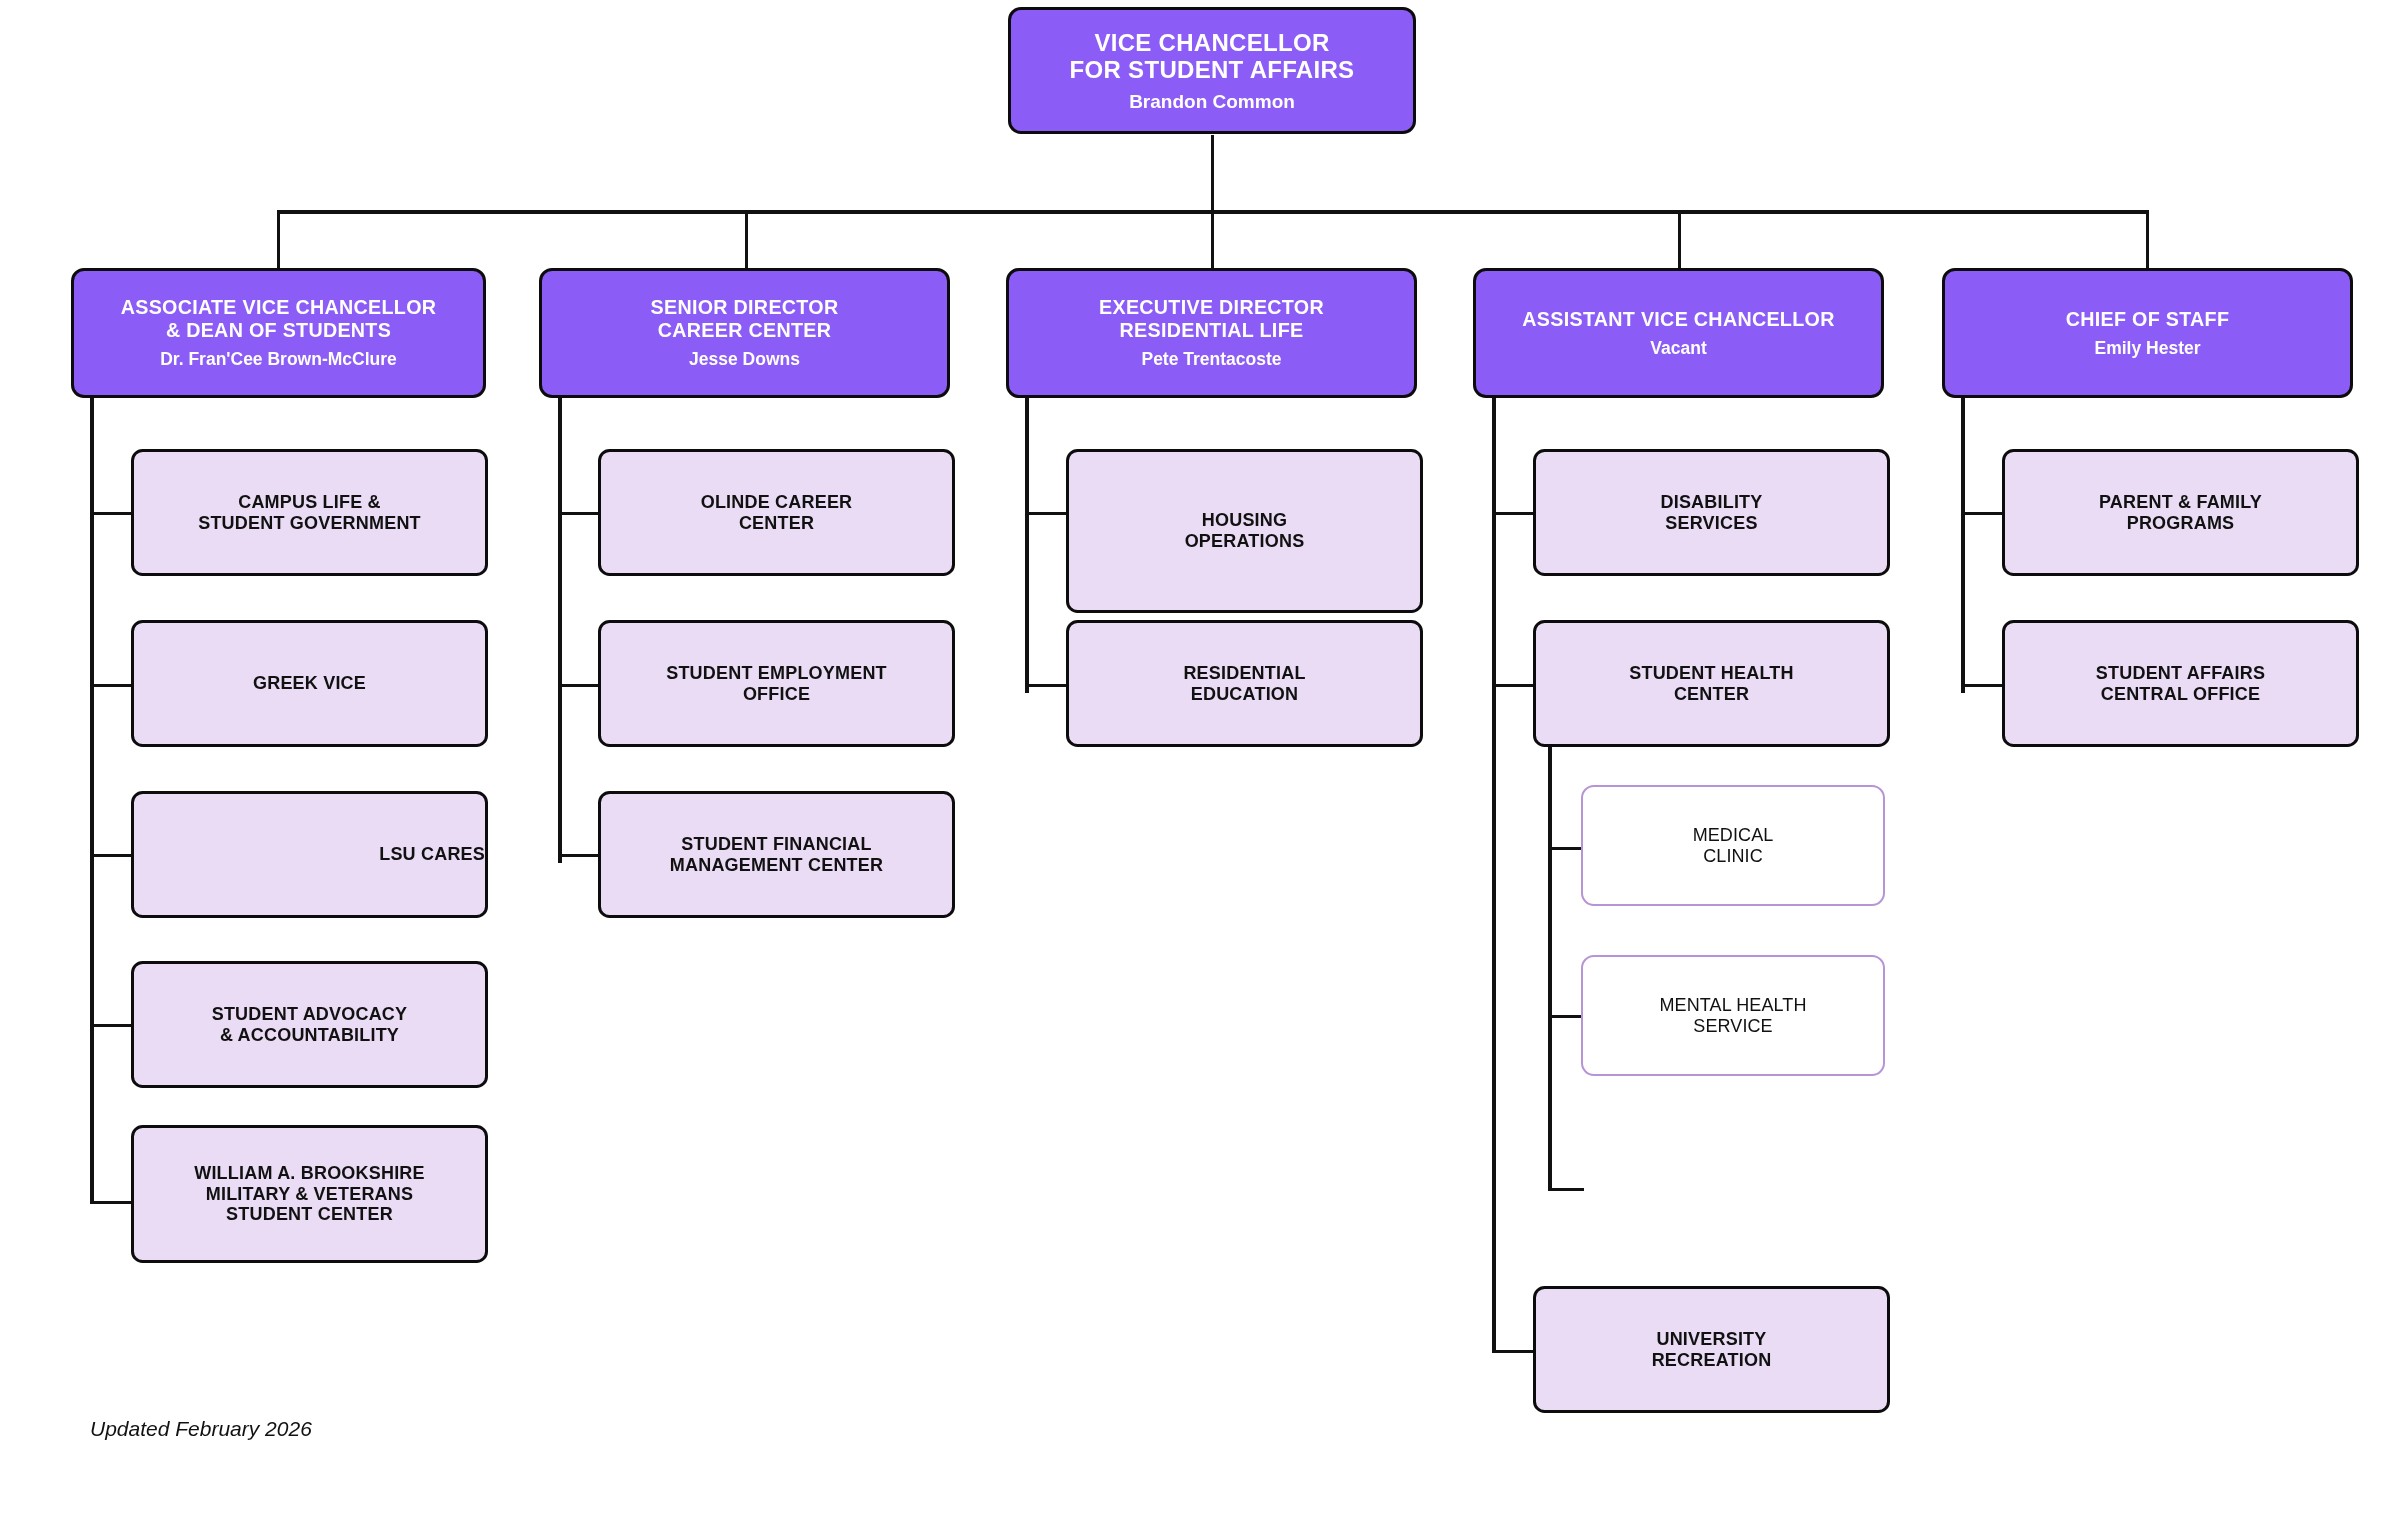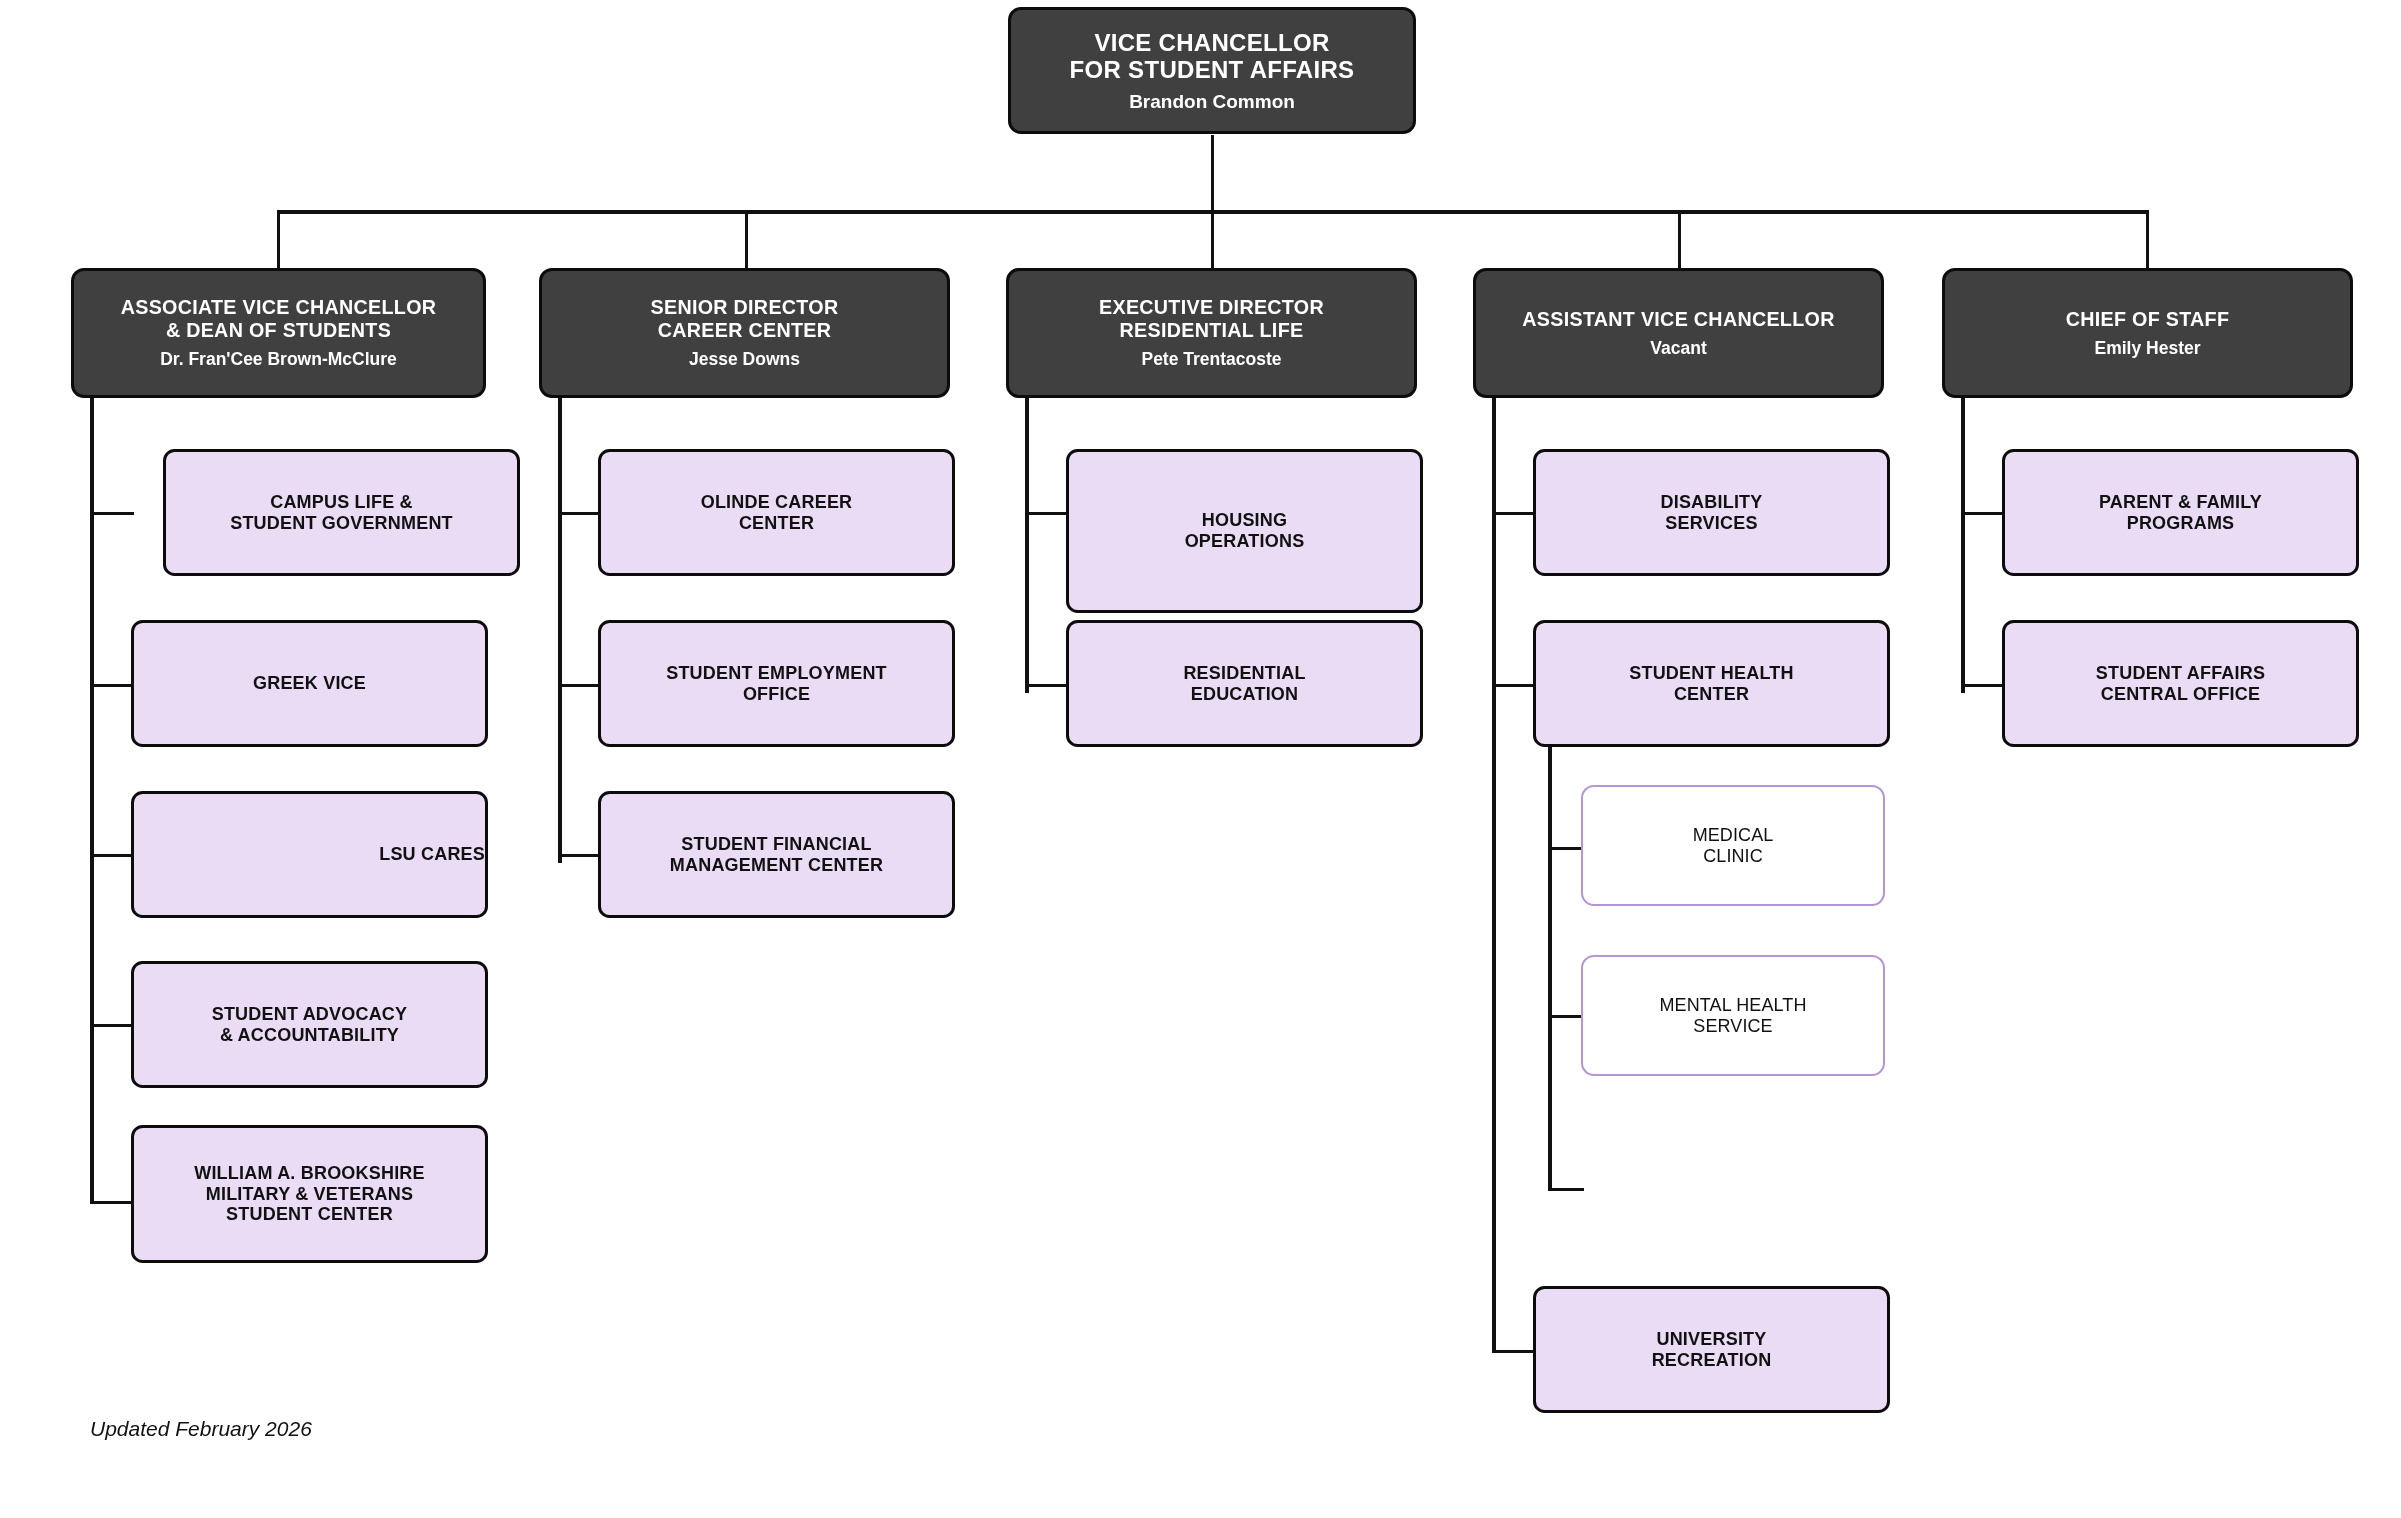--- a/index.html
+++ b/index.html
@@ -39,21 +39,21 @@
     flex-direction: column;
     align-items: center;
     justify-content: center;
     text-align: center;
     border-radius: 11.6px;
     z-index: 3;
   }
 
   .node.level1,
   .node.level2 {
-    background: #404040;
+    background: #8b5cf6;
     border: 3.6px solid #0c0c0c;
     color: #ffffff;
     border-radius: 13px;
     box-shadow: 0 0 0 0 transparent;
   }
 
   .node .title {
     font-weight: bold;
     letter-spacing: 0.3px;
     line-height: 1.16;
@@ -134,21 +134,21 @@
   </div>
 
   <div class="conn v-thick" style="left:90px; top:397px; height:807px;"></div>
 
   <div class="conn h" style="left:90px; top:512px; width:44px;"></div>
   <div class="conn h" style="left:90px; top:684px; width:44px;"></div>
   <div class="conn h" style="left:90px; top:854px; width:44px;"></div>
   <div class="conn h" style="left:90px; top:1024px; width:44px;"></div>
   <div class="conn h" style="left:90px; top:1201px; width:44px;"></div>
 
-  <div class="node level3" style="left:131px; top:449px; width:357px; height:127px;margin-left:32px;">
+  <div class="node level3" style="left:131px; top:449px; width:357px; height:127px;">
     <div class="title">
       <span>CAMPUS LIFE &amp;</span><br>
       <span>STUDENT GOVERNMENT</span>
     </div>
   </div>
   <div class="node level3" style="left:131px; top:620px; width:357px; height:127px;">
     <div class="title">
       <span>GREEK VICE</span>
     </div>
   </div>

